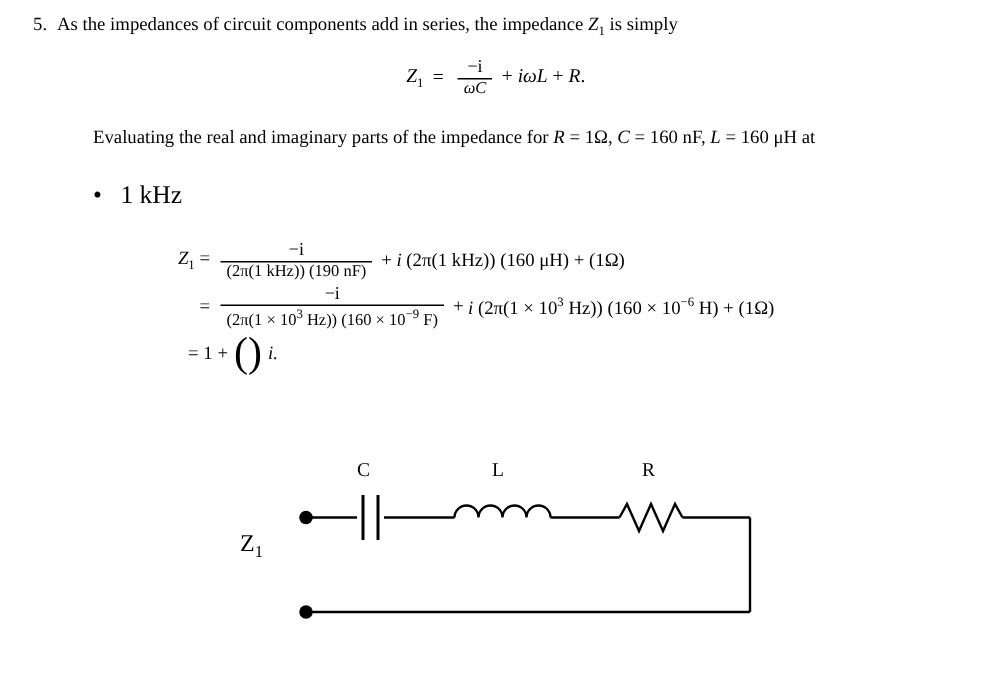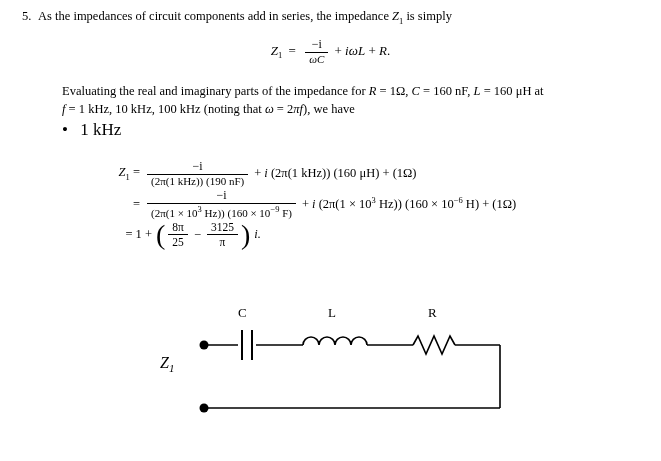--- a/index.html
+++ b/index.html
@@ -156,21 +156,20 @@
   .circuit svg { display: block; }
   .clabel {
     position: absolute;
     font-size: 13px;
   }
   .zlabel {
     position: absolute;
     left: 0px;
     top: 54px;
     font-size: 16px;
-    font-style: italic;
   }
 </style>
 </head>
 <body>
 
 <div class="page">
 
   <div class="problem">
     <span class="num">5.</span>
     <div class="body">
@@ -184,21 +183,20 @@
     <span class="frac">
       <span class="top">−i</span>
       <span class="bar"></span>
       <span class="bot it">ωC</span>
     </span>
     <span>+ <span class="it">iωL</span> + <span class="it">R</span>.</span>
   </div>
 
   <div class="evaluating">
     <span>Evaluating the real and imaginary parts of the impedance for <span class="it">R</span> = 1Ω, <span class="it">C</span> = 160 nF, <span class="it">L</span> = 160 μH at</span><br>
-    <span><span class="it">f</span> = 1 kHz, 10 kHz, 100 kHz (noting that <span class="it">ω</span> = 2<span class="it">πf</span>), we have</span>
   </div>
 
   <div class="bullet-1khz">
     <span class="dot">•</span>
     <span>1 kHz</span>
   </div>
 
   <div class="derivation">
 
     <div class="drow">
@@ -225,33 +223,20 @@
         <span class="op">+</span>
         <span><span class="it">i</span> (2π(1 × 10<span class="sup">3</span> Hz)) (160 × 10<span class="sup">−6</span> H) + (1Ω)</span>
       </div>
     </div>
 
     <div class="drow">
       <div class="dlhs" style="width:40px;">= 1 +</div>
       <div class="drhs">
         <span class="bigparen">
           <span>(</span>
-          <span class="inner">
-            <span class="frac small">
-              <span class="top">8π</span>
-              <span class="bar"></span>
-              <span class="bot">25</span>
-            </span>
-            <span class="op">−</span>
-            <span class="frac small">
-              <span class="top">3125</span>
-              <span class="bar"></span>
-              <span class="bot">π</span>
-            </span>
-          </span>
           <span>)</span>
         </span>
         <span class="it" style="padding-left:4px;">i.</span>
       </div>
     </div>
 
   </div>
 
   <div class="circuit">
     <svg width="380" height="130" viewBox="0 0 380 130">

